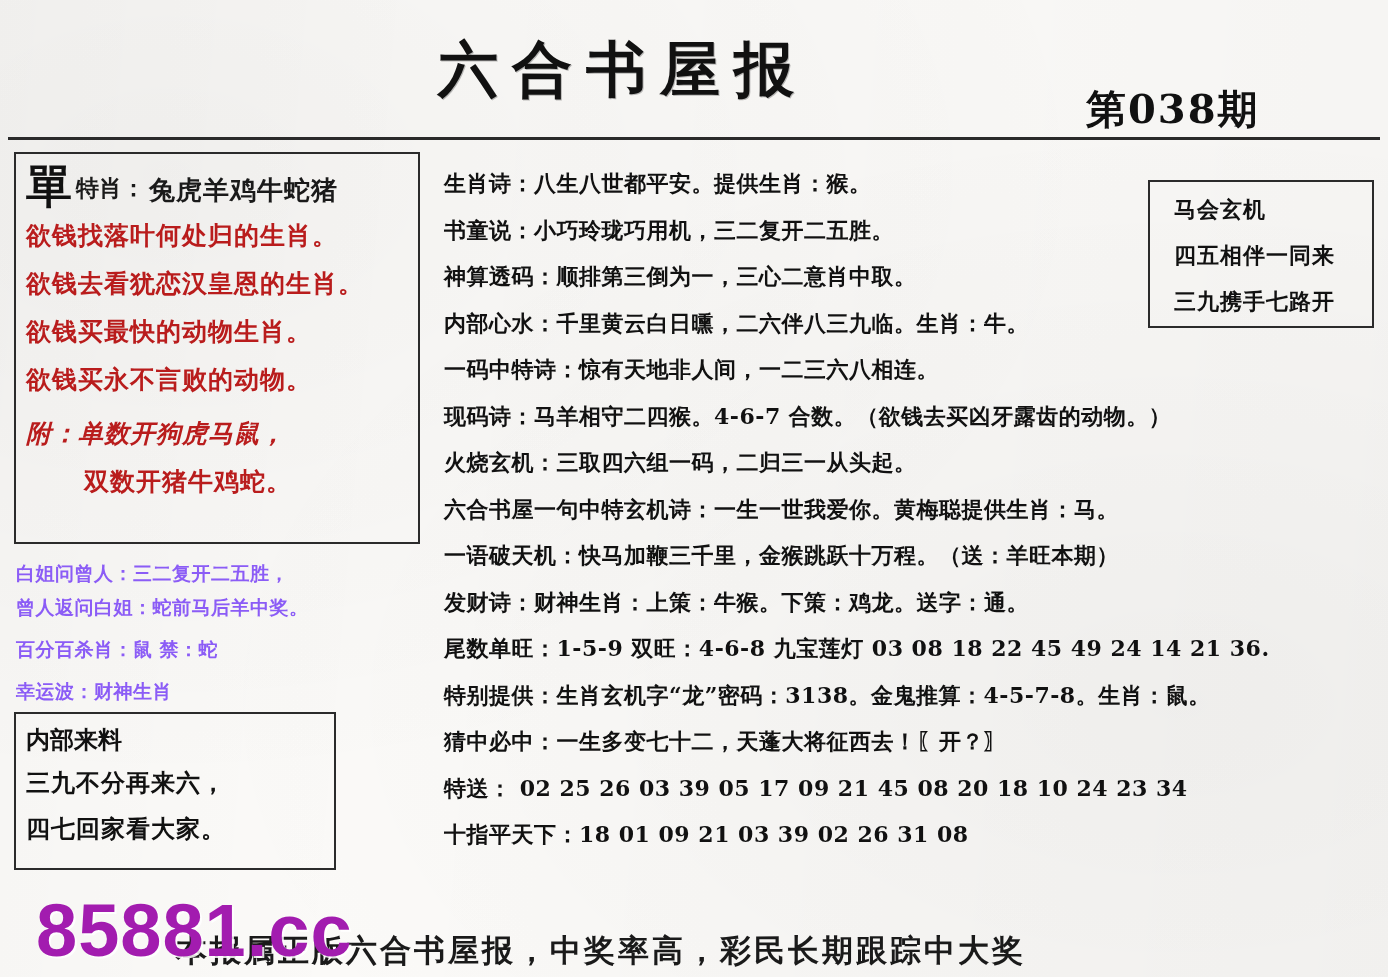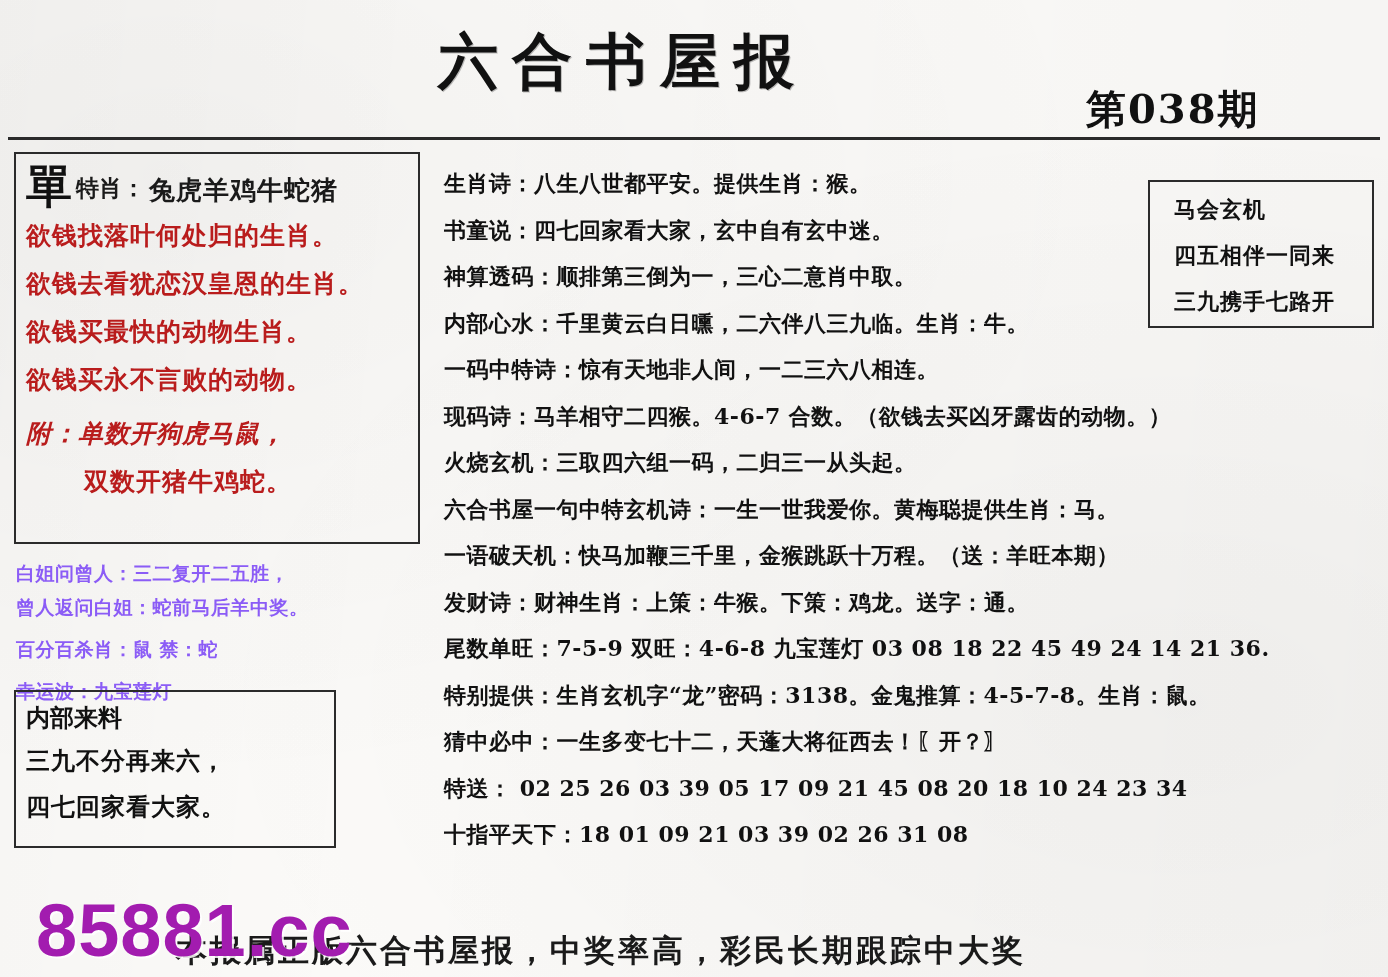--- a/index.html
+++ b/index.html
@@ -29,21 +29,21 @@
       radial-gradient(ellipse at 12% 18%, rgba(0,0,0,0.035), rgba(0,0,0,0) 55%),
       radial-gradient(ellipse at 85% 72%, rgba(0,0,0,0.03), rgba(0,0,0,0) 60%),
       linear-gradient(95deg, rgba(0,0,0,0.02), rgba(0,0,0,0) 30%, rgba(0,0,0,0.025) 100%);
     pointer-events: none;
   }
 
   
   .masthead {
     position: absolute;
     left: 243px;
-    top: 22px;
+    top: 30px;
     width: 760px;
     text-align: center;
     font-family: "DejaVu Serif", "Liberation Serif", serif;
     font-weight: 700;
     font-size: 60px;
     letter-spacing: 14px;
     color: #111;
     text-shadow: 1px 1px 0 rgba(0,0,0,0.25);
   }
   .issue {
@@ -131,21 +131,21 @@
     font-size: 19px;
     line-height: 34px;
     color: #8b5cf6;
     letter-spacing: 0.5px;
   }
   .note-gap { margin-top: 8px; }
 
   .box-inner {
     position: absolute;
     left: 14px;
-    top: 690px;
+    top: 712px;
     width: 322px;
     height: 158px;
     border: 2px solid #2b2b2b;
     box-sizing: border-box;
     padding: 6px 10px;
   }
   .inner-title {
     font-family: "DejaVu Serif", "Liberation Serif", serif;
     font-weight: 700;
     font-size: 24px;
@@ -266,47 +266,47 @@
     <div class="dan-line">欲钱买最快的动物生肖。</div>
     <div class="dan-line">欲钱买永不言败的动物。</div>
     <div class="dan-line dan-fu">附：单数开狗虎马鼠，</div>
     <div class="dan-line dan-fu-indent">双数开猪牛鸡蛇。</div>
   </div>
 
   <div class="left-notes">
     <div class="note-line">白姐问曾人：三二复开二五胜，</div>
     <div class="note-line">曾人返问白姐：蛇前马后羊中奖。</div>
     <div class="note-line note-gap">百分百杀肖：鼠 禁：蛇</div>
-    <div class="note-line note-gap">幸运波：九宝莲灯</div>
+    <div class="note-line note-gap">幸运波：财神生肖</div>
   </div>
 
   <div class="box-inner">
     <div class="inner-title">内部来料</div>
     <div class="inner-line">三九不分再来六，</div>
     <div class="inner-line">四七回家看大家。</div>
   </div>
 
   <div class="box-xuanji">
     <div class="xuanji-line">马会玄机</div>
     <div class="xuanji-line">四五相伴一同来</div>
     <div class="xuanji-line">三九携手七路开</div>
   </div>
 
   <div class="body-col">
     <div class="body-line">生肖诗：八生八世都平安。提供生肖：猴。</div>
-    <div class="body-line">书童说：四七回家看大家，玄中自有玄中迷。</div>
+    <div class="body-line">书童说：小巧玲珑巧用机，三二复开二五胜。</div>
     <div class="body-line">神算透码：顺排第三倒为一，三心二意肖中取。</div>
     <div class="body-line">内部心水：千里黄云白日曛，二六伴八三九临。生肖：牛。</div>
     <div class="body-line">一码中特诗：惊有天地非人间，一二三六八相连。</div>
     <div class="body-line">现码诗：马羊相守二四猴。4-6-7 合数。（欲钱去买凶牙露齿的动物。）</div>
     <div class="body-line">火烧玄机：三取四六组一码，二归三一从头起。</div>
     <div class="body-line">六合书屋一句中特玄机诗：一生一世我爱你。黄梅聪提供生肖：马。</div>
     <div class="body-line">一语破天机：快马加鞭三千里，金猴跳跃十万程。（送：羊旺本期）</div>
     <div class="body-line">发财诗：财神生肖：上策：牛猴。下策：鸡龙。送字：通。</div>
-    <div class="body-line num">尾数单旺：7-5-9 双旺：4-6-8 九宝莲灯 03 08 18 22 45 49 24 14 21 36.</div>
+    <div class="body-line num">尾数单旺：1-5-9 双旺：4-6-8 九宝莲灯 03 08 18 22 45 49 24 14 21 36.</div>
     <div class="body-line num">特别提供：生肖玄机字“龙”密码：3138。金鬼推算：4-5-7-8。生肖：鼠。</div>
     <div class="body-line">猜中必中：一生多变七十二，天蓬大将征西去！〖开？〗</div>
     <div class="body-line num">特送： 02 25 26 03 39 05 17 09 21 45 08 20 18 10 24 23 34</div>
     <div class="body-line num">十指平天下：18 01 09 21 03 39 02 26 31 08</div>
   </div>
 
   <div class="watermark">
     <span class="wm-num">85881.cc</span>
   </div>
 

